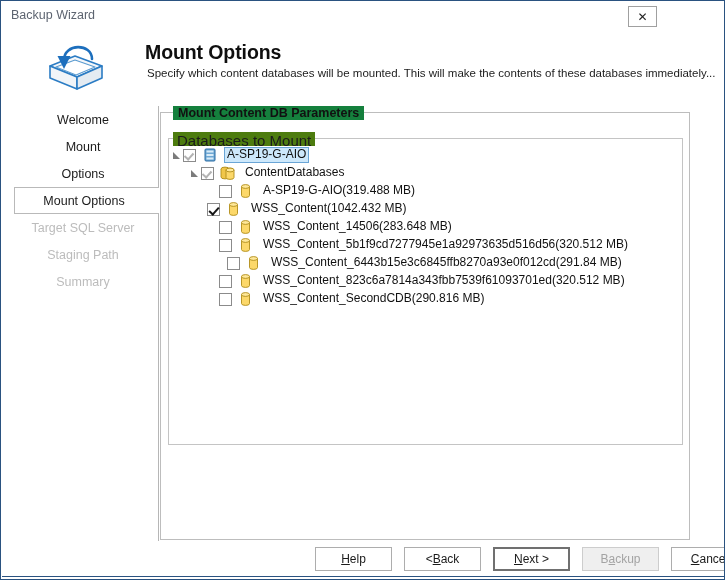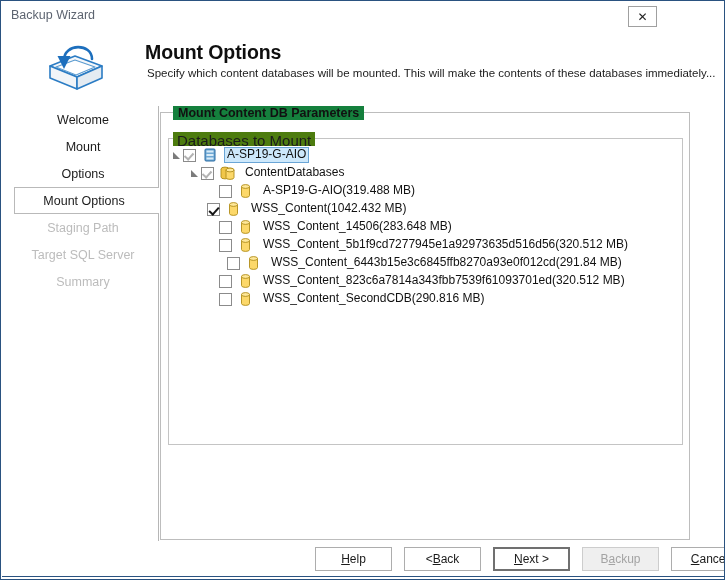--- a/index.html
+++ b/index.html
@@ -240,24 +240,24 @@
       <div class="side-item">
         <span>Mount</span>
       </div>
       <div class="side-item">
         <span>Options</span>
       </div>
       <div class="side-item active">
         <span>Mount Options</span>
       </div>
       <div class="side-item disabled">
+        <span>Target SQL Server</span>
+      </div>
+      <div class="side-item disabled">
         <span>Staging Path</span>
-      </div>
-      <div class="side-item disabled">
-        <span>Target SQL Server</span>
       </div>
       <div class="side-item disabled">
         <span>Summary</span>
       </div>
     </div>
 
   <div id="group-outer"></div>
   <div id="group-outer-label">Mount Content DB Parameters</div>
 
   <div id="group-inner"></div>

